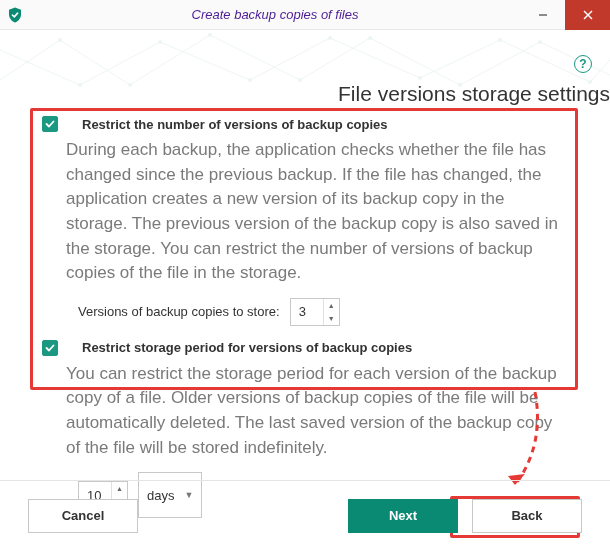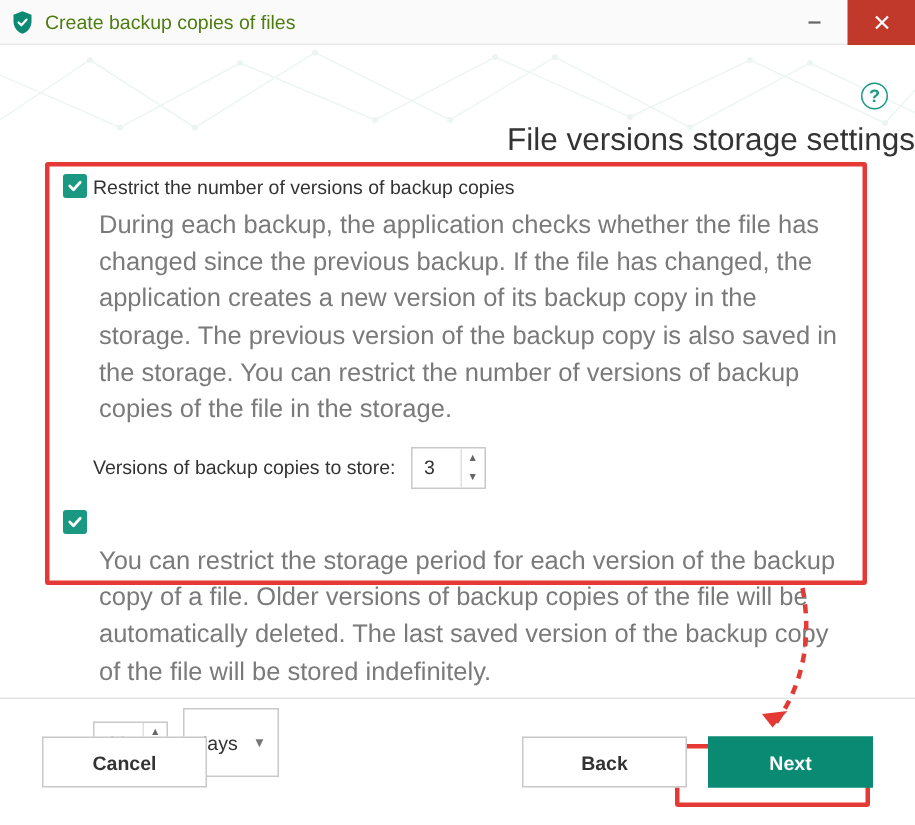--- a/index.html
+++ b/index.html
@@ -17,24 +17,25 @@
     display: flex;
     align-items: center;
     border-bottom: 1px solid #e8e8e8;
   }
   .app-icon {
     width: 30px; height: 30px;
     display: flex; align-items: center; justify-content: center;
   }
   .title {
     flex: 1;
-    text-align: left;
-    font-size: 13px;
-    color: #4d7c0f;
+    text-align: center;
+    font-size: 13px;
+    color: #4c1d95;
     padding-right: 0;
+    font-style: italic;
   }
   .win-controls { display: flex; }
   .win-btn {
     width: 45px; height: 30px;
     display: flex; align-items: center; justify-content: center;
     font-size: 13px;
     color: #666;
   }
   .win-btn.close { background: #c0392b; color: #fff; }
   .win-btn.close svg { stroke: #fff; }
@@ -75,42 +76,43 @@
   .hb2 { top: 496px; left: 450px; width: 130px; height: 42px; }
 
   .settings-area {
     position: absolute;
     top: 112px; left: 34px; width: 540px;
     padding: 4px 8px 10px 8px;
   }
 
   .section { margin-bottom: 14px; }
   .sec-head {
-    display: flex; align-items: center; gap: 4px;
+    display: flex; align-items: center; gap: 24px;
     margin-bottom: 6px;
+    font-weight: bold;
   }
   .checkbox {
     width: 16px; height: 16px;
     border: 1px solid #1a9882;
     background: #1a9882;
     display: flex; align-items: center; justify-content: center;
     border-radius: 2px;
     flex-shrink: 0;
   }
   .checkbox svg { stroke: #fff; }
   .sec-label { font-size: 13px; color: #333; }
   .sec-desc {
     font-size: 17px;
     color: #7a7a7a;
     line-height: 1.45;
     margin-left: 24px;
     margin-bottom: 12px;
   }
   .field-row {
-    margin-left: 20px;
+    margin-left: 36px;
     display: flex; align-items: center; gap: 10px;
     font-size: 13px; color: #333;
   }
   .spinner {
     display: flex; align-items: stretch;
     border: 1px solid #c8c8c8;
     height: 28px;
     background: #fff;
   }
   .spinner .val {
@@ -137,21 +139,21 @@
     padding: 0 8px;
     gap: 10px;
     font-size: 13px;
     background: #fff;
   }
   .select .chev { font-size: 9px; color: #777; }
 
   .footer {
     position: absolute;
     bottom: 0; left: 0; right: 0;
-    height: 85px;
+    height: 70px;
     border-top: 1px solid #e5e5e5;
     display: flex; align-items: center;
     padding: 0 28px;
   }
   .btn {
     height: 34px;
     min-width: 110px;
     border: 1px solid #c8c8c8;
     background: #fff;
     display: flex; align-items: center; justify-content: center;
@@ -250,20 +252,21 @@
     </div>
   </div>
 
   <div class="section">
     <div class="sec-head">
       <div class="checkbox">
         <svg width="10" height="10" viewBox="0 0 10 10">
             <polyline points="1.5,5 4,7.5 8.5,2.5" fill="none" stroke-width="1.8" stroke-linecap="round" stroke-linejoin="round"></polyline>
           </svg>
       </div>
+      <div class="sec-label">Restrict storage period for versions of backup copies</div>
     </div>
     <div class="sec-desc">You can restrict the storage period for each version of the backup copy of a file. Older versions of backup copies of the file will be automatically deleted. The last saved version of the backup copy of the file will be stored indefinitely.</div>
     <div class="field-row">
       <div class="spinner">
         <div class="val">10</div>
         <div class="arrows">
           <div class="arrow">▲</div>
           <div class="arrow">▼</div>
         </div>
       </div>
@@ -280,15 +283,15 @@
 <div class="highlight-box hb2"></div>
 
 <svg class="arrow-annot" viewBox="0 0 90 110">
   <path d="M 65 2 Q 75 55 45 95" stroke="#e53935" stroke-width="3" fill="none" stroke-dasharray="6 5"></path>
   <polygon points="45,95 55,84 38,86" fill="#e53935"></polygon>
 </svg>
 
 <div class="footer">
   <div class="btn">Cancel</div>
   <div class="footer-spacer"></div>
+  <div class="btn primary">Next</div>
   <div class="btn">Back</div>
-  <div class="btn primary">Next</div>
 </div>
 
 </body></html>

